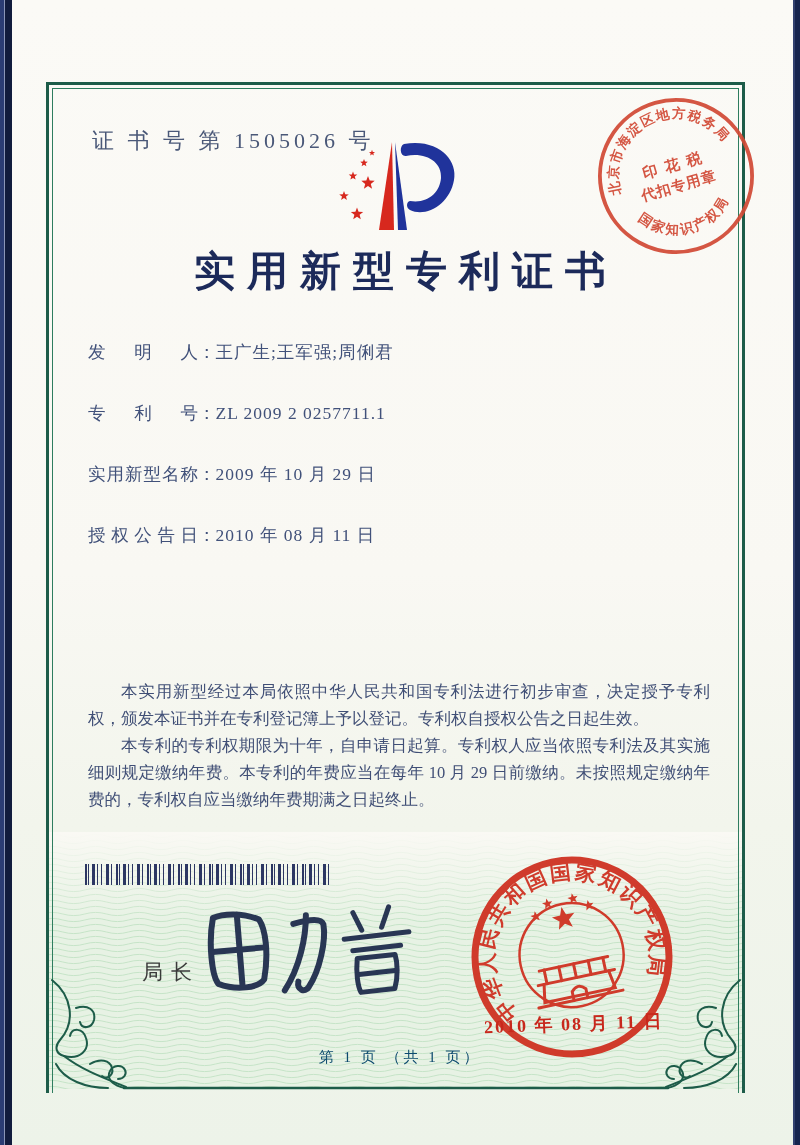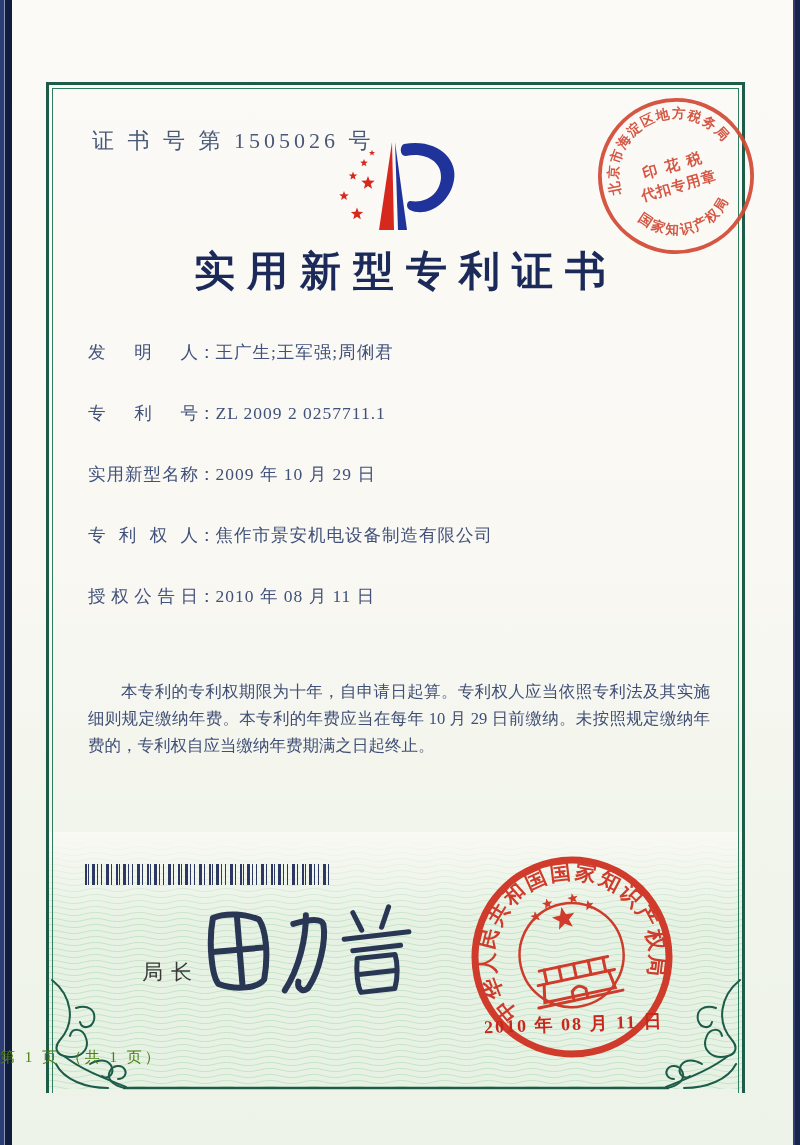--- a/index.html
+++ b/index.html
@@ -34,21 +34,21 @@
         background:repeating-linear-gradient(90deg,#2c3763 0 2px,transparent 2px 3px,#2c3763 3px 4px,
         transparent 4px 7px,#2c3763 7px 10px,transparent 10px 12px,#2c3763 12px 13px,transparent 13px 16px,
         #2c3763 16px 17px,transparent 17px 21px,#2c3763 21px 24px,transparent 24px 26px,#2c3763 26px 27px,
         transparent 27px 31px);}
   .signer{position:absolute;left:142px;top:938px;font-size:21px;color:#3a3a3a;letter-spacing:8px;
         font-family:"Liberation Sans","DejaVu Sans",sans-serif;margin-top:20px;}
   .signature{position:absolute;left:195px;top:893px;transform:rotate(-3deg);}
   .seal{position:absolute;left:467px;top:852px;transform:rotate(-12deg);opacity:.95;}
   .seal-date{position:absolute;left:484px;top:1012px;font-size:18px;font-weight:bold;color:#c8281c;
         letter-spacing:2px;transform:rotate(-2deg);}
-  .footer{position:absolute;left:0;right:0;top:1048px;text-align:left;font-size:15px;color:#4d7c0f;
+  .footer{position:absolute;left:0;right:0;top:1048px;text-align:center;font-size:15px;color:#0c4a6e;
         letter-spacing:3px;}
   .bottom-ornament{position:absolute;left:46px;top:978px;}
   svg text{font-family:"Liberation Serif","DejaVu Serif",serif;}
 </style>
 </head>
 <body>
 
 <div class="page">
   <div class="edge-left"></div>
   <div class="edge-right"></div>
@@ -162,28 +162,26 @@
     <div class="frow">
       <span class="flabel">发明人</span><span>：</span><span class="fvalue">王广生;王军强;周俐君</span>
     </div>
     <div class="frow">
       <span class="flabel">专利号</span><span>：</span><span class="fvalue">ZL 2009 2 0257711.1</span>
     </div>
     <div class="frow">
       <span class="flabel">实用新型名称</span><span>：</span><span class="fvalue">2009 年 10 月 29 日</span>
     </div>
     <div class="frow">
-      <span class="flabel">专利权人</span><span>：</span><span class="fvalue">焦作市景安机电设备制造有限公司</span>
-    </div>
-    <div class="frow">
       <span class="flabel">授权公告日</span><span>：</span><span class="fvalue">2010 年 08 月 11 日</span>
     </div>
   </div>
 
   <div class="paras">
+    <p>本实用新型经过本局依照中华人民共和国专利法进行初步审查，决定授予专利权，颁发本证书并在专利登记簿上予以登记。专利权自授权公告之日起生效。</p>
     <p>本专利的专利权期限为十年，自申请日起算。专利权人应当依照专利法及其实施细则规定缴纳年费。本专利的年费应当在每年 10 月 29 日前缴纳。未按照规定缴纳年费的，专利权自应当缴纳年费期满之日起终止。</p>
   </div>
 
   <div class="barcode"></div>
 
   <div class="signer">局长</div>
   <svg class="signature" width="230" height="125" viewBox="0 0 230 125" aria-label="田力普">
     <g fill="none" stroke="#1a2748" stroke-linecap="round" stroke-linejoin="round" opacity="0.92">
       <g stroke-width="6">
         <path d="M20,20 C14,45 16,78 22,86 C40,94 62,92 68,84 C74,58 72,34 66,24 C50,16 30,16 20,20 Z"></path>

